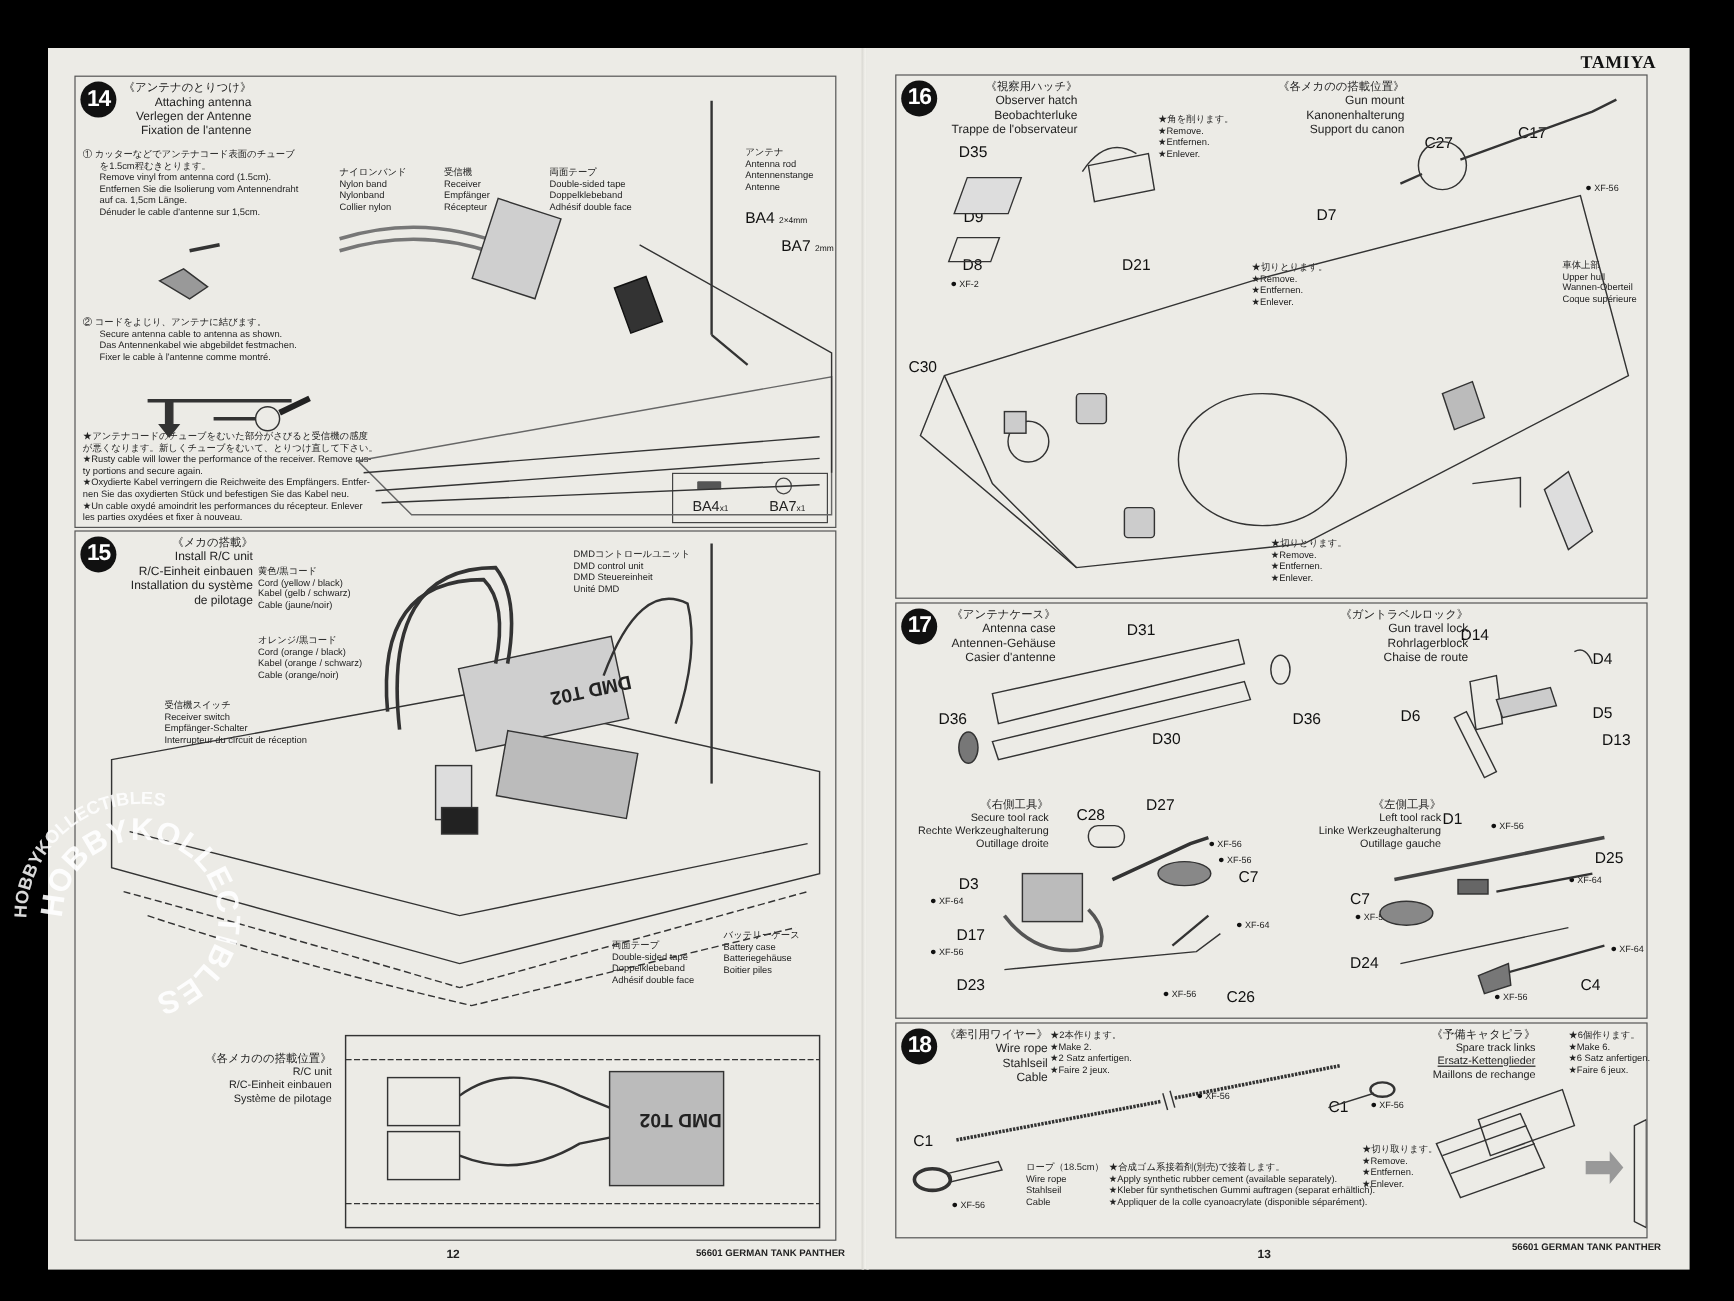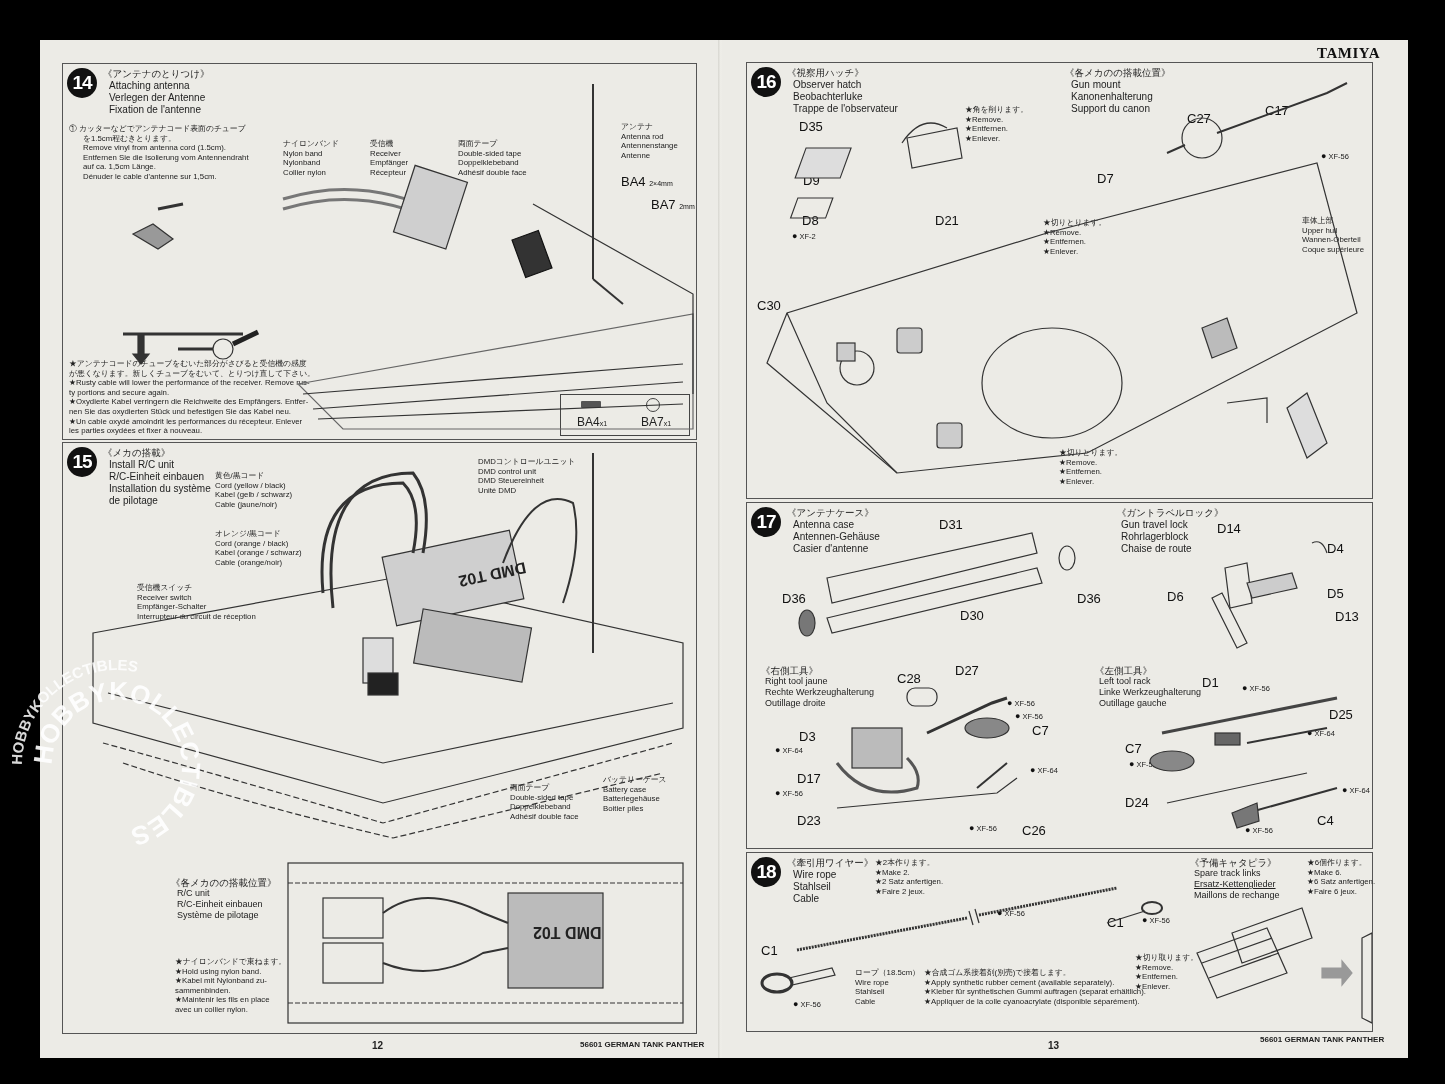--- a/index.html
+++ b/index.html
@@ -8,21 +8,21 @@
   .page { position:absolute; top:40px; height:1018px; background:#ecebe6; }
   .page.left { left:40px; width:680px; }
   .page.right { left:722px; width:686px; }
   .spine { position:absolute; left:718px; top:40px; width:6px; height:1018px; background:linear-gradient(90deg,#d7d6d0,#f2f1ec,#d7d6d0); }
   .panel { position:absolute; border:1.5px solid #555; background:transparent; }
   .abs { position:absolute; }
   .stepnum { position:absolute; width:30px; height:30px; border-radius:50%; background:#111; color:#fff;
              font-weight:bold; font-size:19px; line-height:30px; text-align:center; letter-spacing:-1px; }
   .hdr-jp { font-size:9.5px; color:#222; }
   .hdr { font-size:10px; line-height:12px; color:#222; }
-  .hdr div { white-space:nowrap; }
+  .hdr div { white-space:nowrap;text-align:right; }
   .small { font-size:7.8px; line-height:9.6px; color:#222; }
   .small div { white-space:nowrap; }
   .part { font-size:13px; font-weight:normal; color:#111; position:absolute; white-space:nowrap; }
   .paint { font-size:7.5px; color:#222; position:absolute; white-space:nowrap; }
   .paint::before { content:"●"; font-size:9px; margin-right:2px; color:#111; }
   .tamiya { position:absolute; font-family:"Liberation Serif", serif; font-weight:bold; font-size:15px; letter-spacing:0.5px; color:#111; }
   .pagenum { position:absolute; font-size:10px; font-weight:bold; }
   .footer { position:absolute; font-size:8px; font-weight:bold; }
   svg.draw { position:absolute; left:0; top:0; }
   .draw path, .draw line, .draw ellipse, .draw rect, .draw circle, .draw polyline { fill:none; stroke:#333; stroke-width:1.2; }
@@ -45,20 +45,26 @@
 
     <div class="abs small" style="left:6px;top:60px;">
       <div><span>①</span> <span>カッターなどでアンテナコード表面のチューブ</span></div>
       <div style="padding-left:14px;">を1.5cm程むきとります。</div>
       <div style="padding-left:14px;">Remove vinyl from antenna cord (1.5cm).</div>
       <div style="padding-left:14px;">Entfernen Sie die Isolierung vom Antennendraht</div>
       <div style="padding-left:14px;">auf ca. 1,5cm Länge.</div>
       <div style="padding-left:14px;">Dénuder le cable d'antenne sur 1,5cm.</div>
     </div>
 
+    <div class="abs small" style="left:6px;top:200px;">
+      <div><span>②</span> <span>コードをよじり、アンテナに結びます。</span></div>
+      <div style="padding-left:14px;">Secure antenna cable to antenna as shown.</div>
+      <div style="padding-left:14px;">Das Antennenkabel wie abgebildet festmachen.</div>
+      <div style="padding-left:14px;">Fixer le cable à l'antenne comme montré.</div>
+    </div>
 
     <div class="abs small" style="left:6px;top:295px;width:235px;">
       <div>★アンテナコードのチューブをむいた部分がさびると受信機の感度</div>
       <div>が悪くなります。新しくチューブをむいて、とりつけ直して下さい。</div>
       <div>★Rusty cable will lower the performance of the receiver. Remove rus-</div>
       <div>ty portions and secure again.</div>
       <div>★Oxydierte Kabel verringern die Reichweite des Empfängers. Entfer-</div>
       <div>nen Sie das oxydierten Stück und befestigen Sie das Kabel neu.</div>
       <div>★Un cable oxydé amoindrit les performances du récepteur. Enlever</div>
       <div>les parties oxydées et fixer à nouveau.</div>
@@ -166,28 +172,20 @@
       <div>Battery case</div>
       <div>Batteriegehäuse</div>
       <div>Boitier piles</div>
     </div>
 
     <div class="abs hdr" style="left:108px;top:434px;font-size:9px;line-height:11px;">
       <div class="hdr-jp">《各メカのの搭載位置》</div>
       <div style="padding-left:6px;">R/C unit</div>
       <div style="padding-left:6px;">R/C-Einheit einbauen</div>
       <div style="padding-left:6px;">Système de pilotage</div>
-    </div>
-    <div class="abs small" style="left:112px;top:514px;">
-      <div>★ナイロンバンドで束ねます。</div>
-      <div>★Hold using nylon band.</div>
-      <div>★Kabel mit Nylonband zu-</div>
-      <div>sammenbinden.</div>
-      <div>★Maintenir les fils en place</div>
-      <div>avec un collier nylon.</div>
     </div>
 
     <svg class="draw" width="633" height="590">
       <path d="M30 190 L330 135 L620 200 L620 285 L320 360 L30 280 Z"></path>
       <path d="M45 250 L320 320 L610 260"></path>
       <path d="M40 300 Q150 330 320 380 L610 300" style="stroke-dasharray:6 3;"></path>
       <path d="M60 320 Q180 360 330 395 L600 330" style="stroke-dasharray:6 3;"></path>
       <rect x="325" y="100" width="130" height="70" transform="rotate(-12 390 135)" style="fill:#cfcfcf;"></rect>
       <path d="M260 150 Q250 40 340 40 Q360 60 350 110" style="stroke-width:3;"></path>
       <path d="M270 165 Q255 30 350 30 Q370 55 360 110" style="stroke-width:3;"></path>
@@ -239,21 +237,21 @@
       <div style="padding-left:6px;">Beobachterluke</div>
       <div style="padding-left:6px;">Trappe de l'observateur</div>
     </div>
     <div class="abs hdr" style="left:318px;top:4px;">
       <div class="hdr-jp">《各メカのの搭載位置》</div>
       <div style="padding-left:6px;">Gun mount</div>
       <div style="padding-left:6px;">Kanonenhalterung</div>
       <div style="padding-left:6px;">Support du canon</div>
     </div>
 
-    <div class="abs small" style="left:218px;top:42px;">
+    <div class="abs small" style="left:218px;top:32px;">
       <div>★角を削ります。</div>
       <div>★Remove.</div>
       <div>★Entfernen.</div>
       <div>★Enlever.</div>
     </div>
     <div class="abs small" style="left:296px;top:155px;">
       <div>★切りとります。</div>
       <div>★Remove.</div>
       <div>★Entfernen.</div>
       <div>★Enlever.</div>
@@ -323,21 +321,21 @@
       <div style="padding-left:4px;">Chaise de route</div>
     </div>
     <div class="part" style="left:470px;top:18px;">D14</div>
     <div class="part" style="left:580px;top:38px;">D4</div>
     <div class="part" style="left:580px;top:83px;">D5</div>
     <div class="part" style="left:420px;top:86px;">D6</div>
     <div class="part" style="left:588px;top:106px;">D13</div>
 
     <div class="abs hdr" style="left:14px;top:162px;font-size:9px;line-height:11px;">
       <div class="hdr-jp">《右側工具》</div>
-      <div style="padding-left:4px;">Right tool jaune</div>
+      <div style="padding-left:4px;">Secure tool rack</div>
       <div style="padding-left:4px;">Rechte Werkzeughalterung</div>
       <div style="padding-left:4px;">Outillage droite</div>
     </div>
     <div class="part" style="left:150px;top:168px;">C28</div>
     <div class="part" style="left:208px;top:160px;">D27</div>
     <div class="part" style="left:285px;top:220px;">C7</div>
     <div class="part" style="left:52px;top:226px;">D3</div>
     <div class="part" style="left:50px;top:268px;">D17</div>
     <div class="part" style="left:50px;top:310px;">D23</div>
     <div class="part" style="left:275px;top:320px;">C26</div>

